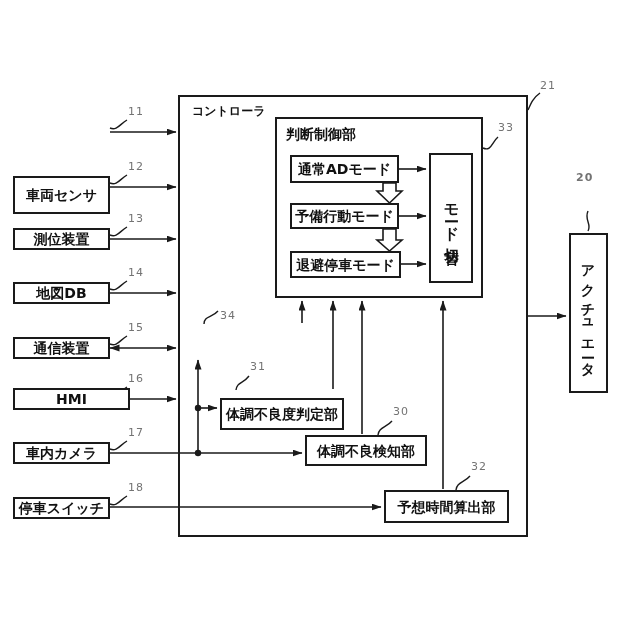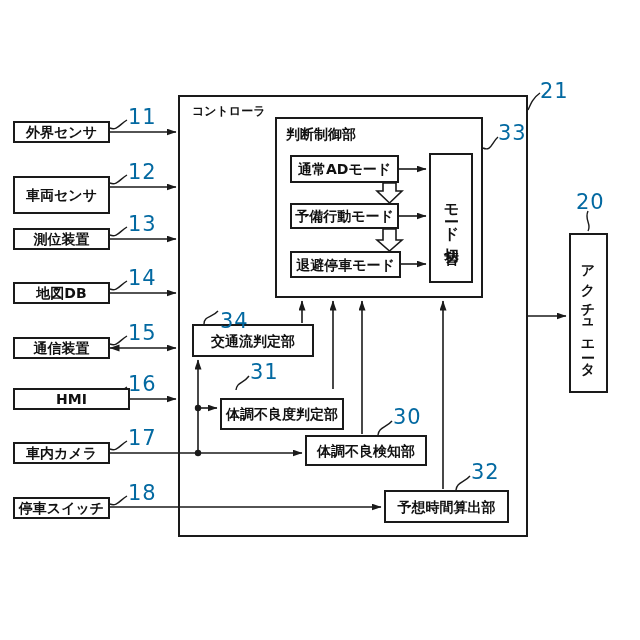--- a/index.html
+++ b/index.html
@@ -15,21 +15,21 @@
     box-sizing:border-box;
   }
   .container-box{
     position:absolute;background:transparent;border:2px solid #1a1a1a;
     box-sizing:border-box;
   }
   .inner-title{
     position:absolute;font-weight:bold;font-size:14px;white-space:nowrap;
   }
   .refnum{
-    position:absolute;font-size:21px;font-weight:normal;color:#0369a1;
+    position:absolute;font-size:11px;font-weight:normal;color:#737373;
     white-space:nowrap;letter-spacing:1px;
   }
   .vtext{
     writing-mode:vertical-rl;text-orientation:mixed;letter-spacing:3px;
   }
   svg.lines{position:absolute;left:0;top:0;}
 </style>
 </head>
 <body>
 
@@ -103,36 +103,34 @@
   <div class="container-box" style="left:275px;top:117px;width:208px;height:181px;"></div>
   <div class="inner-title" style="left:286px;top:126px;">判断制御部</div>
   <div class="refnum" style="left:498px;top:121px;">33</div>
 
   <div class="box" style="left:290px;top:155px;width:109px;height:28px;">通常ADモード</div>
   <div class="box" style="left:290px;top:203px;width:109px;height:26px;">予備行動モード</div>
   <div class="box" style="left:290px;top:251px;width:111px;height:27px;">退避停車モード</div>
 
   <div class="box vtext" style="left:429px;top:153px;width:44px;height:130px;font-size:15px;">モード切替</div>
 
-  <div class="box" style="left:192px;top:324px;width:122px;height:33px;">交通流判定部</div>
   <div class="refnum" style="left:220px;top:293px;margin-top:16px;">34</div>
 
   <div class="box" style="left:220px;top:390px;width:124px;height:32px;margin-top:8px;">体調不良度判定部</div>
   <div class="refnum" style="left:250px;top:360px;">31</div>
 
   <div class="box" style="left:305px;top:435px;width:122px;height:31px;">体調不良検知部</div>
   <div class="refnum" style="left:393px;top:405px;">30</div>
 
   <div class="box" style="left:384px;top:490px;width:125px;height:33px;">予想時間算出部</div>
   <div class="refnum" style="left:471px;top:460px;">32</div>
 
   <div class="box vtext" style="left:569px;top:233px;width:39px;height:160px;font-size:14px;">アクチュエータ</div>
-  <div class="refnum" style="left:576px;top:190px;">20</div>
+  <div class="refnum" style="left:576px;top:171px;font-weight:bold;">20</div>
 
-  <div class="box" style="left:13px;top:121px;width:97px;height:22px;">外界センサ</div>
   <div class="refnum" style="left:128px;top:105px;">11</div>
 
   <div class="box" style="left:13px;top:176px;width:97px;height:38px;">車両センサ</div>
   <div class="refnum" style="left:128px;top:160px;">12</div>
 
   <div class="box" style="left:13px;top:228px;width:97px;height:22px;">測位装置</div>
   <div class="refnum" style="left:128px;top:212px;">13</div>
 
   <div class="box" style="left:13px;top:282px;width:97px;height:22px;">地図DB</div>
   <div class="refnum" style="left:128px;top:266px;">14</div>

